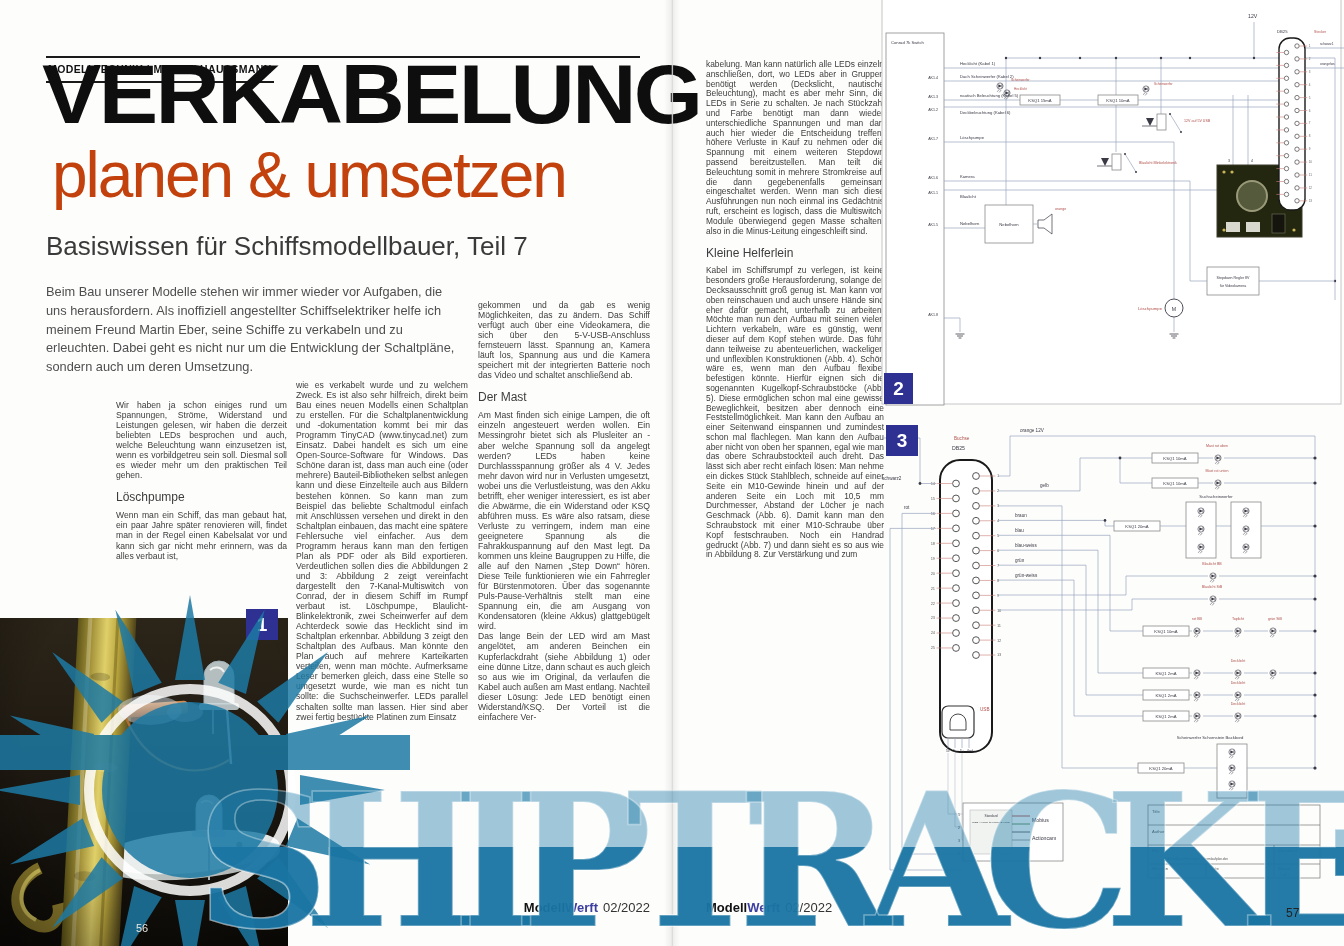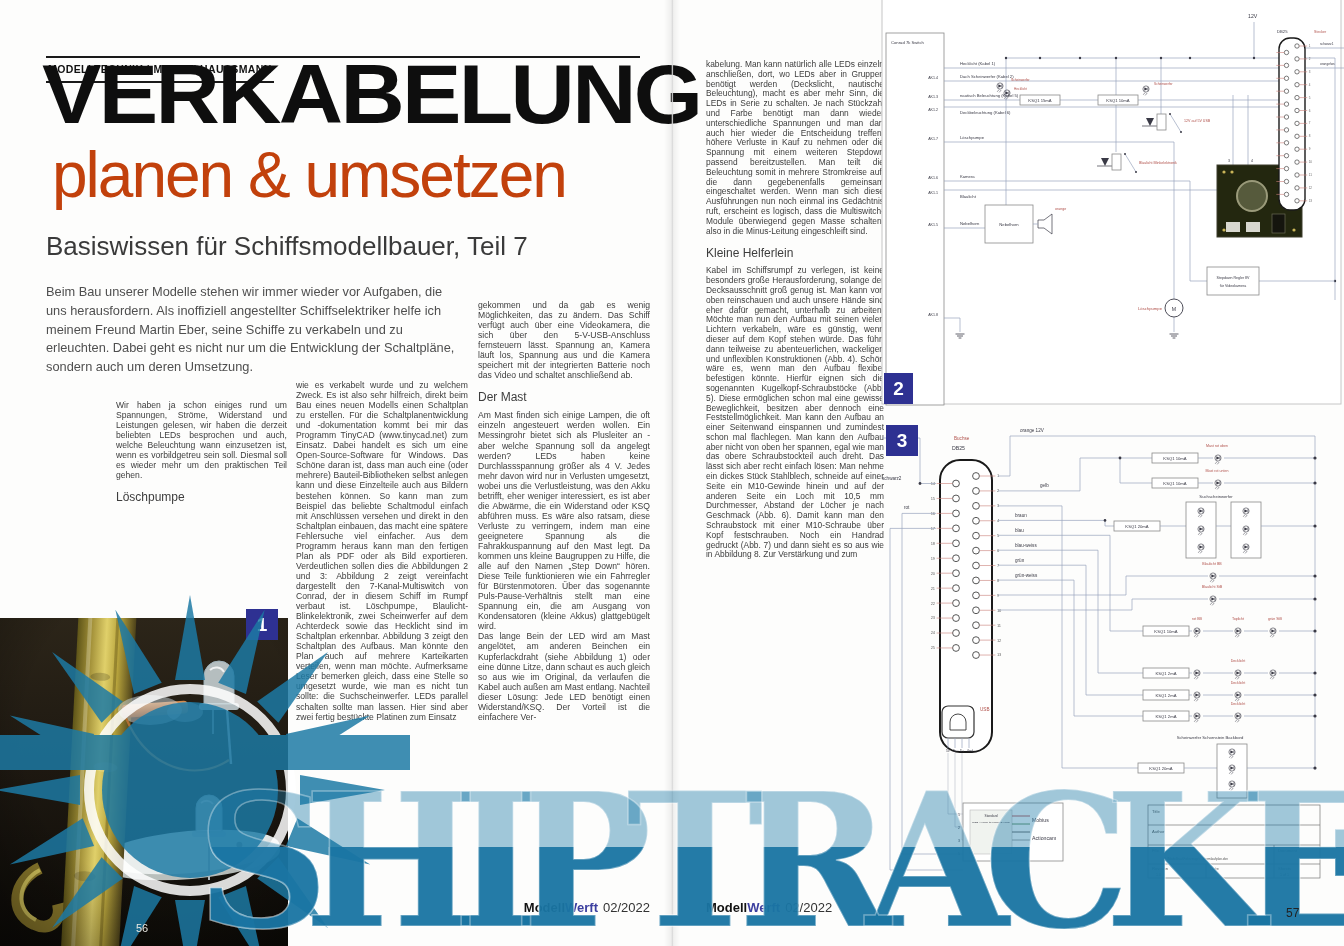--- a/index.html
+++ b/index.html
@@ -78,20 +78,21 @@
   <div class="kicker">MODELLTECHNIK | MARTIN HAUSSMANN</div>
 </div>
 <div class="abs title1">VERKABELUNG</div>
 <div class="abs title2">planen &amp; umsetzen</div>
 <div class="abs subtitle">Basiswissen für Schiffsmodellbauer, Teil 7</div>
 <div class="abs lead">Beim Bau unserer Modelle stehen wir immer wieder vor Aufgaben, die uns herausfordern. Als inoffiziell angestellter Schiffselektriker helfe ich meinem Freund Martin Eber, seine Schiffe zu verkabeln und zu erleuchten. Dabei geht es nicht nur um die Entwicklung der Schaltpläne, sondern auch um deren Umsetzung.</div>
 
 <div class="abs col c1">
   <p>Wir haben ja schon einiges rund um Spannungen, Ströme, Widerstand und Leistungen gelesen, wir haben die derzeit beliebten LEDs besprochen und auch, welche Beleuchtung wann einzusetzen ist, wenn es vorbildgetreu sein soll. Diesmal soll es wieder mehr um den praktischen Teil gehen.</p>
   <h2>Löschpumpe</h2>
+  <p>Wenn man ein Schiff, das man gebaut hat, ein paar Jahre später renovieren will, findet man in der Regel einen Kabelsalat vor und kann sich gar nicht mehr erinnern, was da alles verbaut ist,</p>
 </div>
 <div class="abs col c2">
   <p>wie es verkabelt wurde und zu welchem Zweck. Es ist also sehr hilfreich, direkt beim Bau eines neuen Modells einen Schaltplan zu erstellen. Für die Schaltplanentwicklung und -dokumentation kommt bei mir das Programm TinyCAD (www.tinycad.net) zum Einsatz. Dabei handelt es sich um eine Open-Source-Software für Windows. Das Schöne daran ist, dass man auch eine (oder mehrere) Bauteil-Bibliotheken selbst anlegen kann und diese Einzelteile auch aus Bildern bestehen können. So kann man zum Beispiel das beliebte Schaltmodul einfach mit Anschlüssen versehen und direkt in den Schaltplan einbauen, das macht eine spätere Fehlersuche viel einfacher. Aus dem Programm heraus kann man den fertigen Plan als PDF oder als Bild exportieren. Verdeutlichen sollen dies die Abbildungen 2 und 3: Abbildung 2 zeigt vereinfacht dargestellt den 7-Kanal-Multiswitch von Conrad, der in diesem Schiff im Rumpf verbaut ist. Löschpumpe, Blaulicht-Blinkelektronik, zwei Scheinwerfer auf dem Achterdeck sowie das Hecklicht sind im Schaltplan erkennbar. Abbildung 3 zeigt den Schaltplan des Aufbaus. Man könnte den Plan auch auf mehrere Karteikarten verteilen, wenn man möchte. Aufmerksame Leser bemerken gleich, dass eine Stelle so umgesetzt wurde, wie man es nicht tun sollte: die Suchscheinwerfer. LEDs parallel schalten sollte man lassen. Hier sind aber zwei fertig bestückte Platinen zum Einsatz</p>
 </div>
 <div class="abs col c3">
   <p>gekommen und da gab es wenig Möglichkeiten, das zu ändern. Das Schiff verfügt auch über eine Videokamera, die sich über den 5-V-USB-Anschluss fernsteuern lässt. Spannung an, Kamera läuft los, Spannung aus und die Kamera speichert mit der integrierten Batterie noch das Video und schaltet anschließend ab.</p>
   <h2>Der Mast</h2>
   <p>Am Mast finden sich einige Lampen, die oft einzeln angesteuert werden wollen. Ein Messingrohr bietet sich als Plusleiter an - aber welche Spannung soll da angelegt werden? LEDs haben keine Durchlassspannung größer als 4 V. Jedes mehr davon wird nur in Verlusten umgesetzt, wobei uns die Verlustleistung, was den Akku betrifft, eher weniger interessiert, es ist aber die Abwärme, die ein Widerstand oder KSQ abführen muss. Es wäre also ratsam, diese Verluste zu verringern, indem man eine geeignetere Spannung als die Fahrakkuspannung auf den Mast legt. Da kommen uns kleine Baugruppen zu Hilfe, die alle auf den Namen „Step Down“ hören. Diese Teile funktionieren wie ein Fahrregler für Bürstenmotoren. Über das sogenannte Puls-Pause-Verhältnis stellt man eine Spannung ein, die am Ausgang von Kondensatoren (kleine Akkus) glattgebügelt wird.</p>
   <p>Das lange Bein der LED wird am Mast angelötet, am anderen Beinchen ein Kupferlackdraht (siehe Abbildung 1) oder eine dünne Litze, dann schaut es auch gleich so aus wie im Original, da verlaufen die Kabel auch außen am Mast entlang. Nachteil dieser Lösung: Jede LED benötigt einen Widerstand/KSQ. Der Vorteil ist die einfachere Ver-</p>
 </div>

